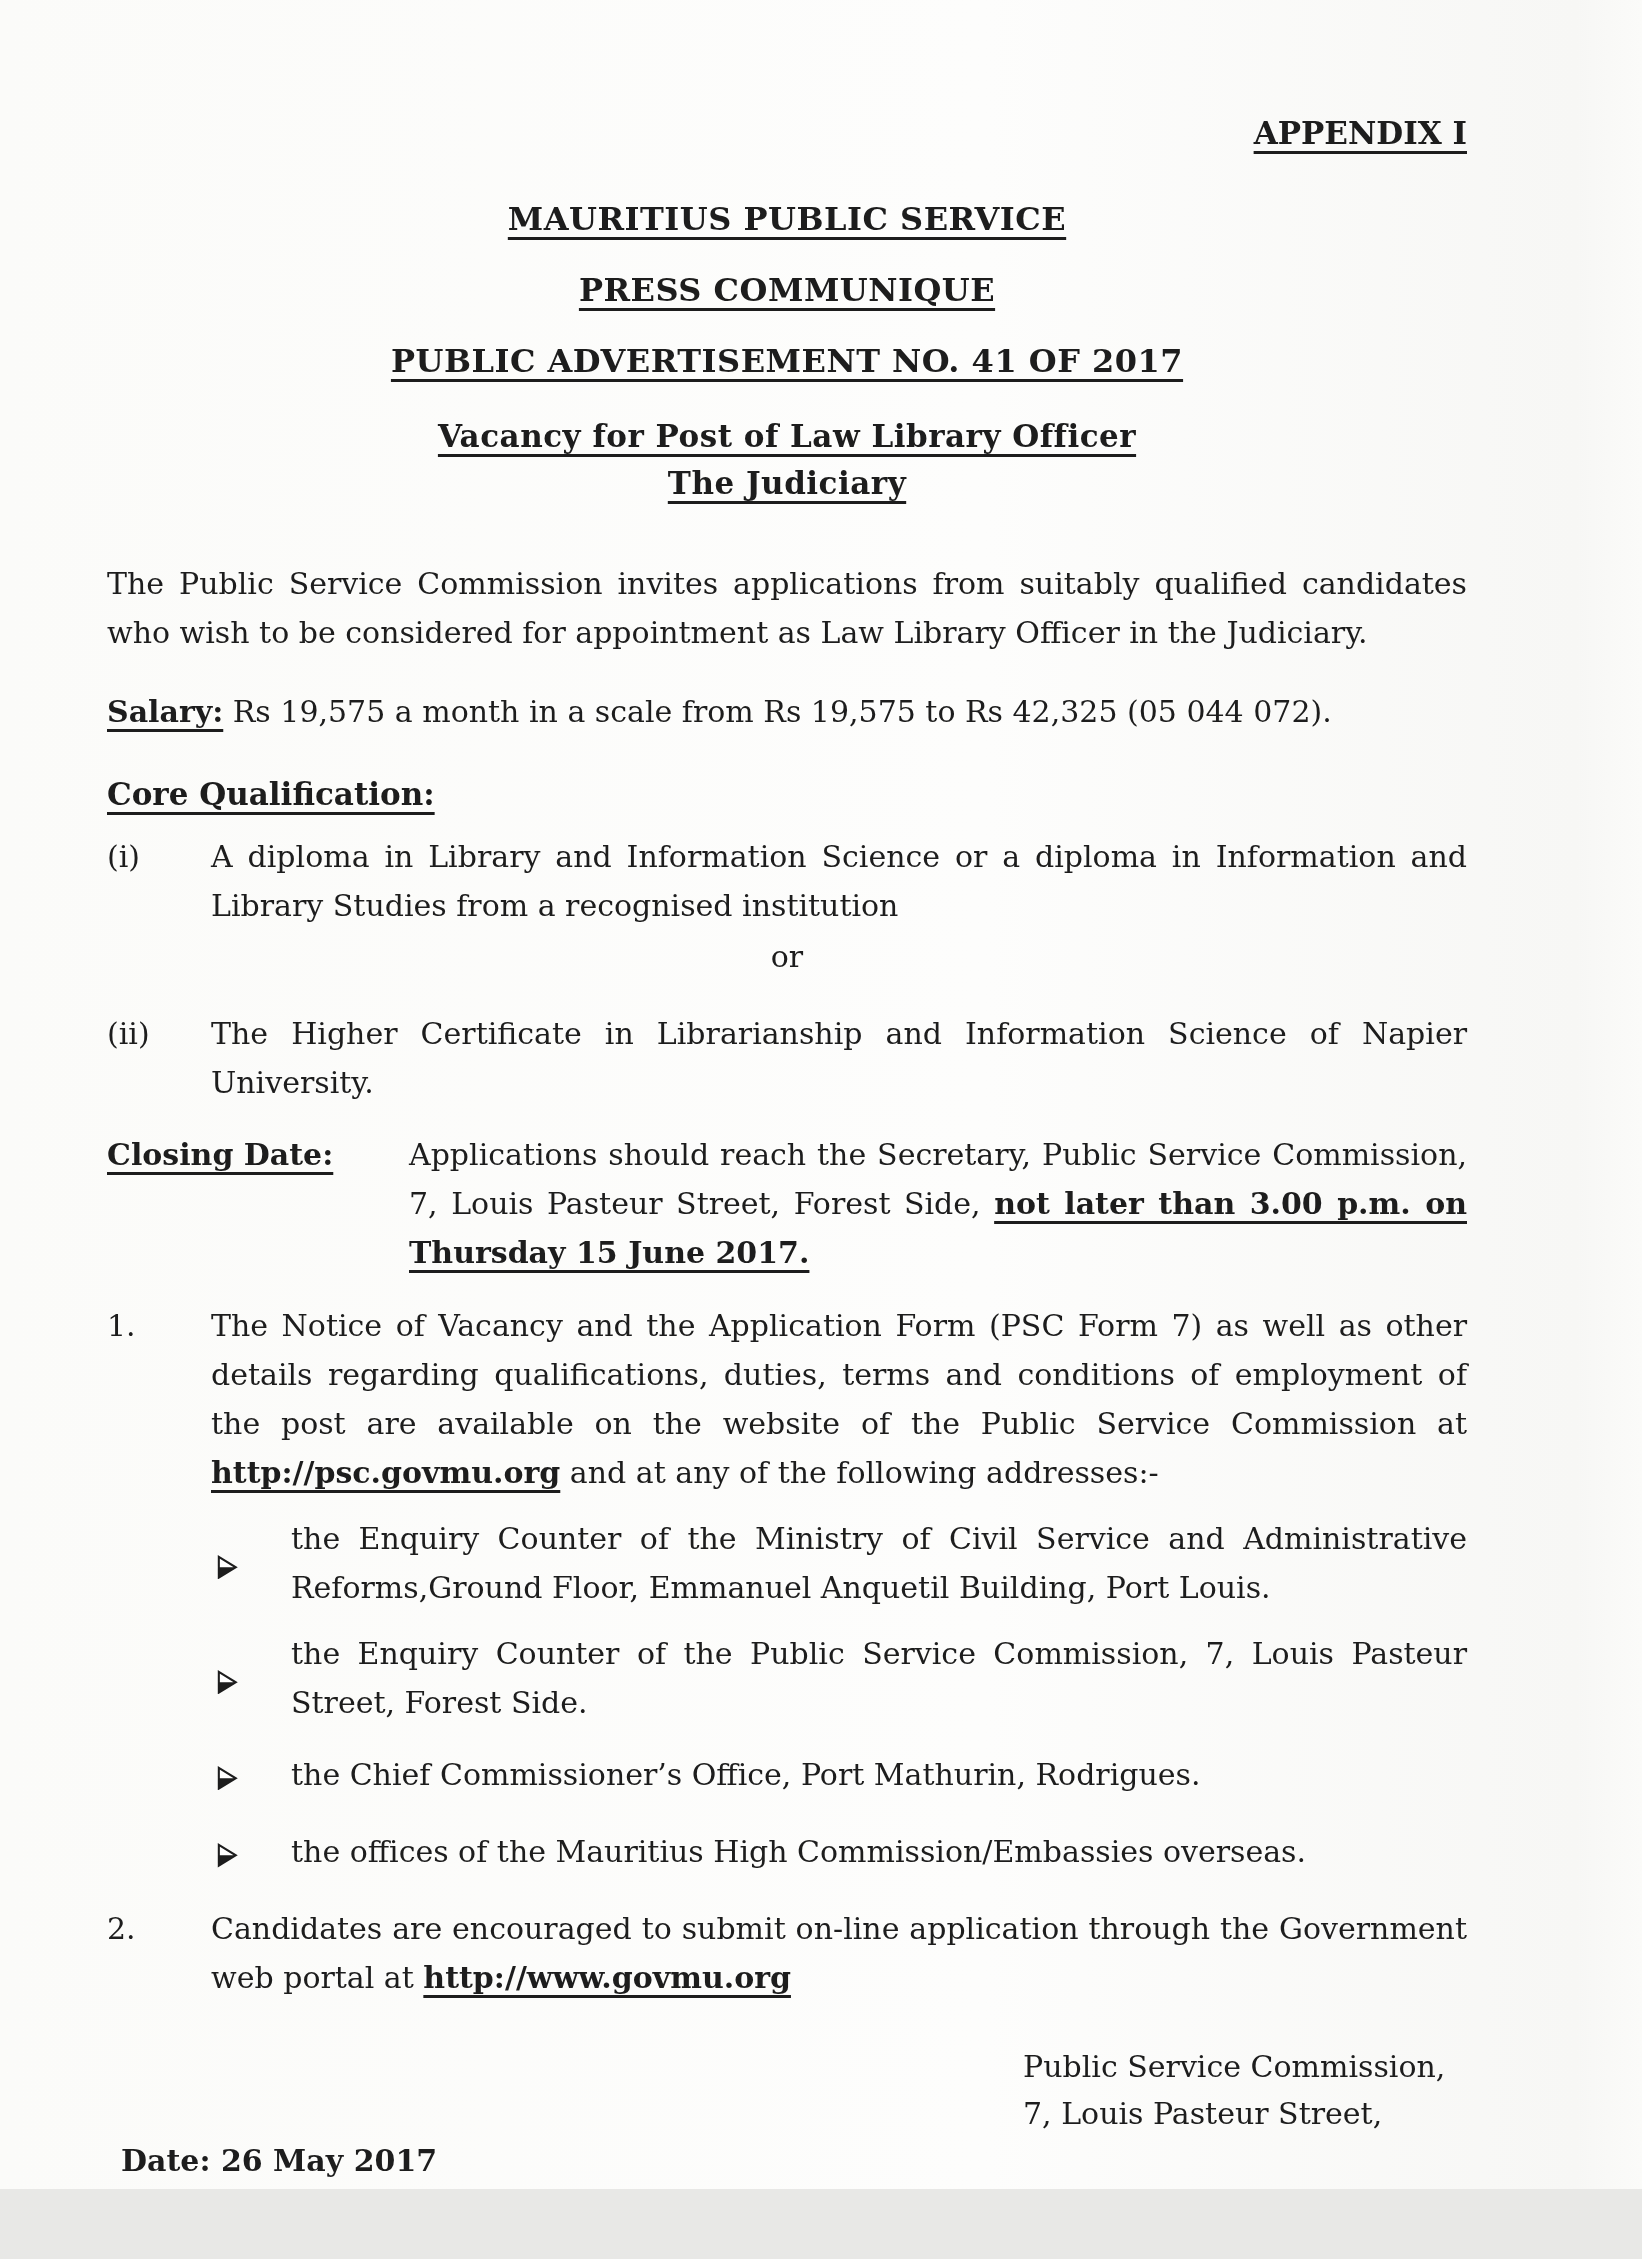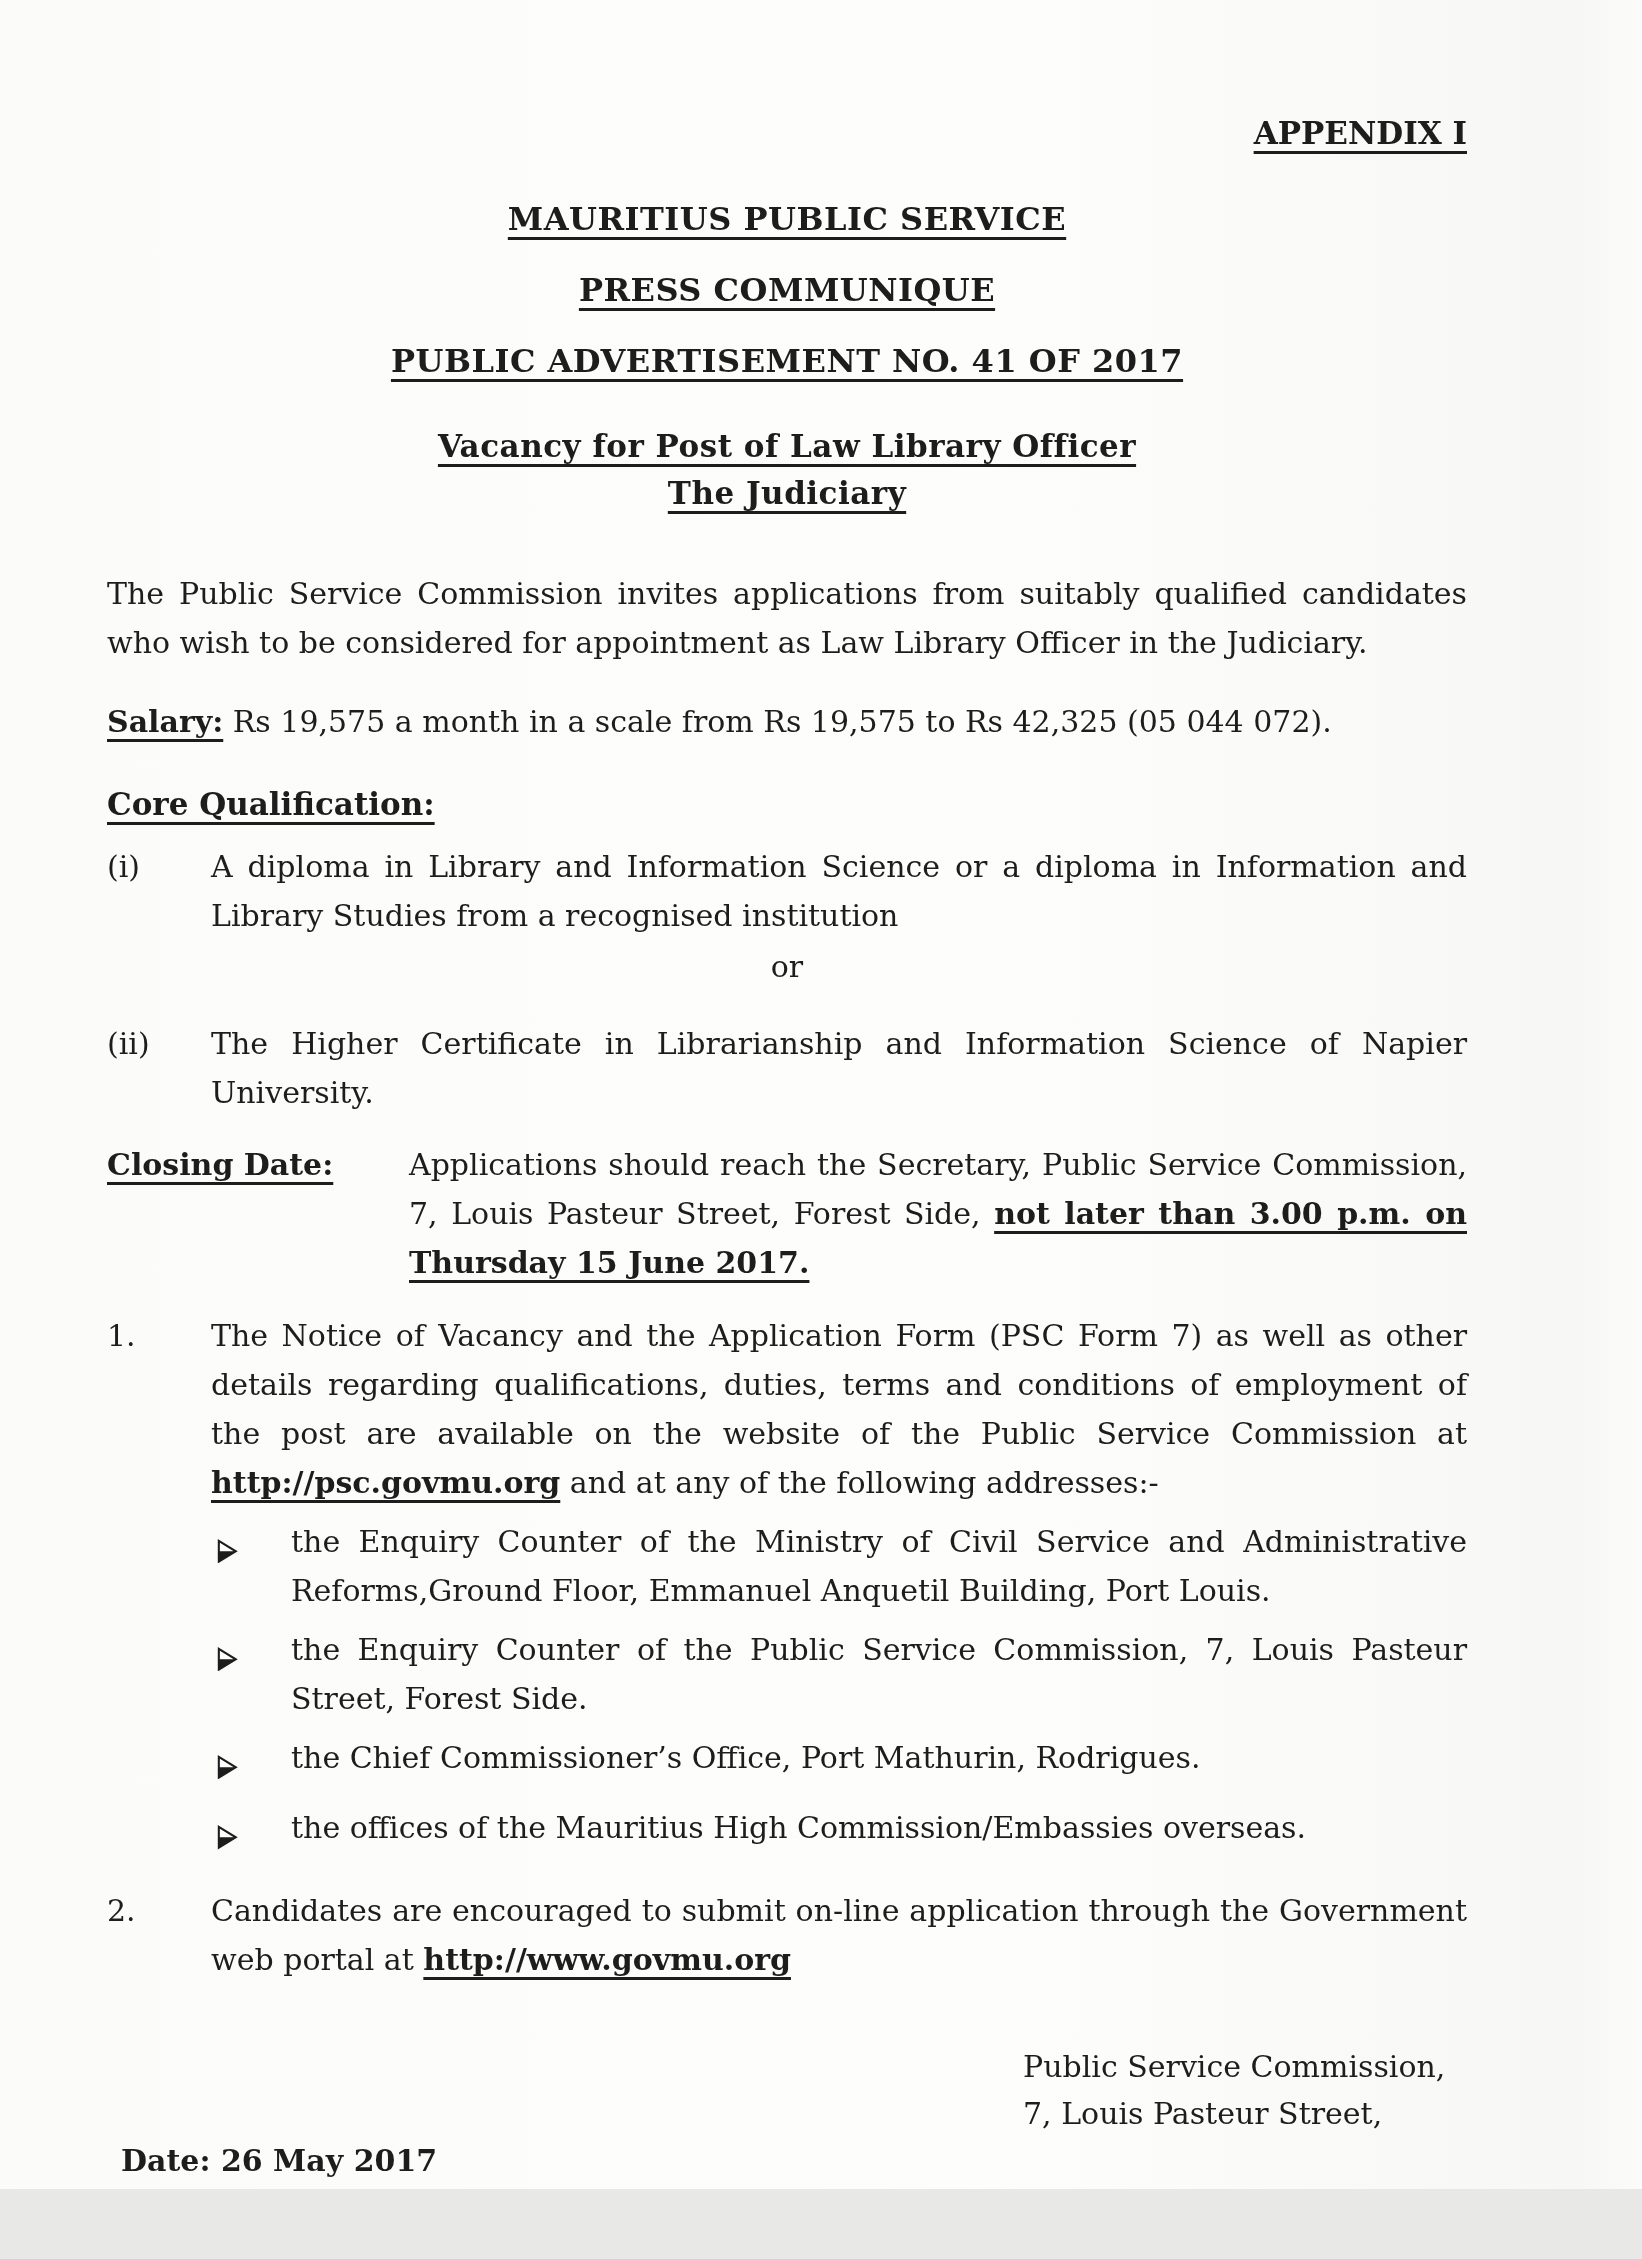--- a/index.html
+++ b/index.html
@@ -20,21 +20,21 @@
   }
   .u  { text-decoration:underline; text-decoration-thickness:2.8px; text-underline-offset:6.6px; text-decoration-skip-ink:none; }
   .bu { font-weight:700; text-decoration:underline; text-decoration-thickness:2.8px; text-underline-offset:6.6px; text-decoration-skip-ink:none; }
 
   .appendix { text-align:right; font-weight:700; font-size:31px; line-height:45px; }
 
   .h { text-align:center; font-weight:700; font-size:32px; line-height:45px; letter-spacing:0.5px; }
   .h-mauritius { margin-top:41px; }
   .h-press     { margin-top:26px; }
   .h-advert    { margin-top:26px; }
-  .h-vacancy   { margin-top:40px; font-size:31px; }
+  .h-vacancy   { margin-top:30px; font-size:31px; }
   .h-judiciary { margin-top:2px;  font-size:31px; }
 
   .para { text-align:justify; }
   .intro  { margin-top:53px; }
   .salary { margin-top:13px; }
   .core-heading { margin-top:34px; font-weight:700; font-size:31px; }
 
   .row { display:flex; align-items:flex-start; }
   .item-i  { margin-top:13px; }
   .item-ii { margin-top:28px; }
@@ -43,21 +43,21 @@
 
   .or-line { margin-top:2px; text-align:center; }
 
   .closing { margin-top:22.6px; }
   .closing-label { flex:0 0 302px; font-weight:700; }
   .note-heading { margin-top:3.8px; font-weight:700; font-size:31px; }
 
   .note-item { margin-top:24.5px; }
   .note-item-1 { margin-top:24.5px; }
 
-  .bullet-row { margin-left:109px; margin-top:10px; display:flex; align-items:flex-start; }
+  .bullet-row { margin-left:109px; margin-top:17px; display:flex; align-items:center; }
   .bullet-marker { flex:0 0 75px; padding-top:11.3px; }
   .bullet-body { flex:1 1 auto; text-align:justify; }
 
   .note-item-2 { margin-top:22.6px; }
 
   .footer-date {
     position:absolute; left:121px; top:2137px;
     font-weight:700; font-size:30px; line-height:47px;
   }
   .signature {

